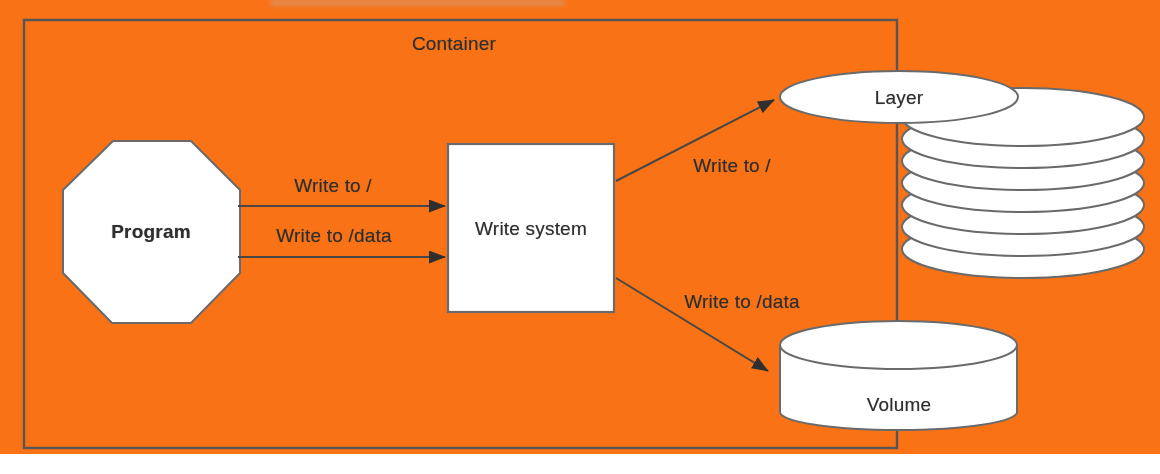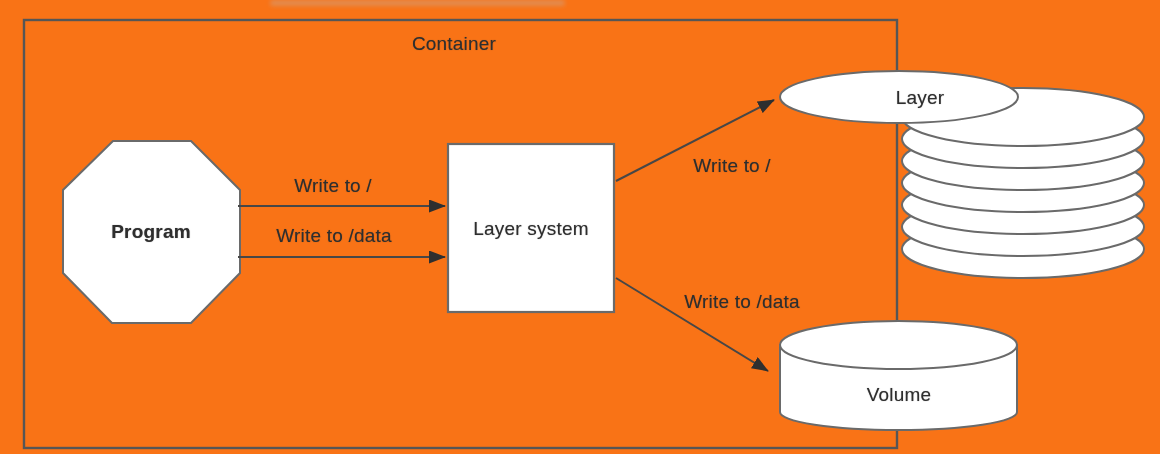--- a/index.html
+++ b/index.html
@@ -82,25 +82,25 @@
     <line x1="238" y1="206" x2="445" y2="206" stroke="#474747" stroke-width="2.2" marker-end="url(#arrowhead)"></line>
     <line x1="238" y1="257" x2="445" y2="257" stroke="#474747" stroke-width="2.2" marker-end="url(#arrowhead)"></line>
     <line x1="616" y1="181" x2="774" y2="100" stroke="#474747" stroke-width="2" marker-end="url(#arrowhead)"></line>
     <line x1="616" y1="278" x2="768" y2="371" stroke="#474747" stroke-width="2" marker-end="url(#arrowhead)"></line>
   </svg>
 
   <div class="lbl" style="left:454px; top:43px;">Container</div>
 
   <div class="lbl" style="left:151px; top:231px;font-weight:bold;">Program</div>
 
-  <div class="lbl" style="left:531px; top:228px;">Layer system</div>
+  <div class="lbl" style="left:531px; top:228px;">Write system</div>
 
-  <div class="lbl" style="left:899px; top:97px;margin-left:21px;">Layer</div>
+  <div class="lbl" style="left:899px; top:97px;">Layer</div>
 
-  <div class="lbl" style="left:899px; top:394px;">Volume</div>
+  <div class="lbl" style="left:899px; top:404px;">Volume</div>
 
   <div class="lbl" style="left:333px; top:185px;">Write to /</div>
 
   <div class="lbl" style="left:334px; top:235px;">Write to /data</div>
 
   <div class="lbl" style="left:732px; top:165px;">Write to /</div>
 
   <div class="lbl" style="left:742px; top:301px;">Write to /data</div>
 
 </div>

